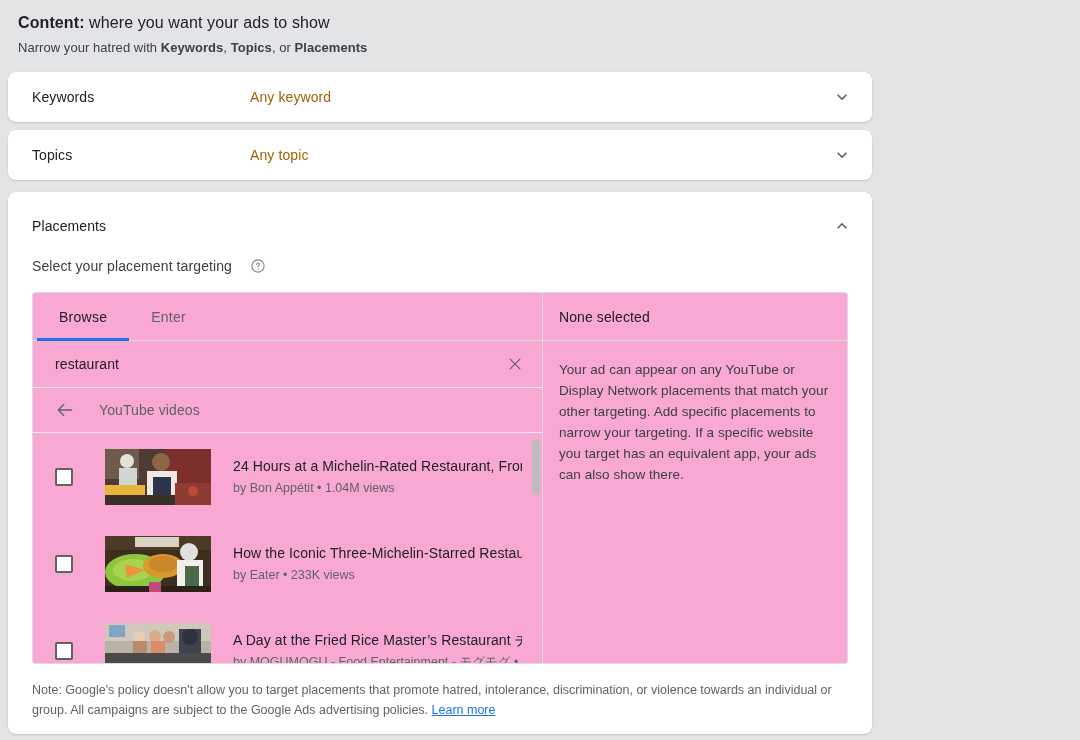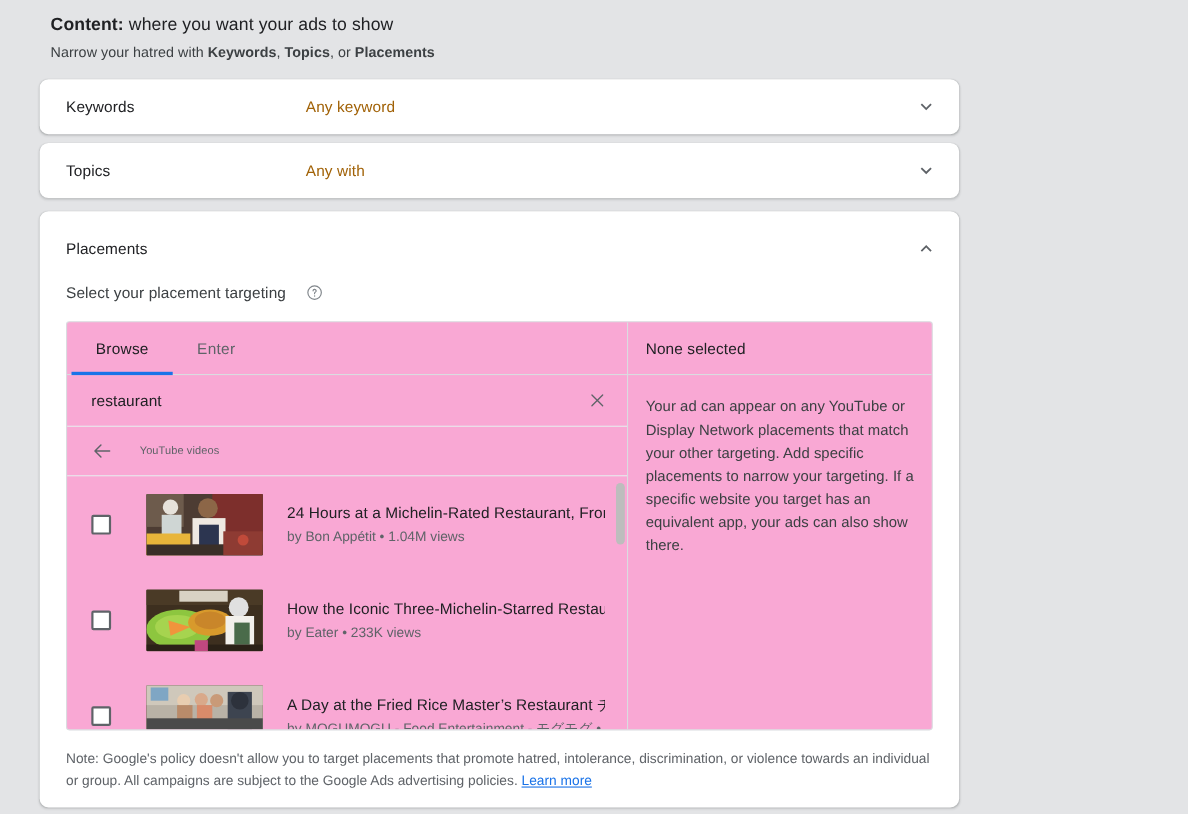--- a/index.html
+++ b/index.html
@@ -2,21 +2,21 @@
 <html><head>
 <meta charset="utf-8">
 <style>
   * { box-sizing: border-box; margin: 0; padding: 0; }
   html, body {
     width: 1080px; height: 740px;
     background: #e3e4e6;
     font-family: "Liberation Sans", sans-serif;
     -webkit-font-smoothing: antialiased;
   }
-  .page { width: 880px; height: 740px; position: relative; overflow: hidden; padding-left: 28px; }
+  .page { width: 880px; height: 740px; position: relative; overflow: hidden; }
 
   
   .hdr { padding: 12px 0 0 18px; }
   .hdr-title { font-size: 16px; color: #202124; line-height: 22px; letter-spacing: .1px; }
   .hdr-title b { font-weight: 700; }
   .hdr-sub { font-size: 13px; color: #3c4043; line-height: 20px; margin-top: 4px; letter-spacing: .05px; }
   .hdr-sub b { font-weight: 700; }
 
   
   .card {
@@ -67,21 +67,21 @@
   }
   .search-text { flex: 1; font-size: 14px; color: #202124; letter-spacing: .1px;}
   .clear-btn { width: 26px; height: 26px; display: flex; align-items: center; justify-content: center; cursor: pointer; }
 
   
   .crumb-row {
     height: 45px; flex: none; display: flex; align-items: center;
     border-bottom: 1px solid #e8eaed; padding-left: 20px; gap: 22px;
   }
   .back-btn { width: 24px; height: 24px; display: flex; align-items: center; justify-content: center; cursor: pointer; }
-  .crumb-text { font-size: 10px; color: #5f6368; letter-spacing: .1px;}
+  .crumb-text { font-size: 14px; color: #5f6368; letter-spacing: .1px;}
 
   
   .vlist { flex: 1; overflow: hidden; position: relative; }
   .vrow { height: 87px; display: flex; align-items: center; padding: 0 0 0 22px; cursor: pointer; }
   .cbox {
     width: 18px; height: 18px; border: 2px solid #5f6368; border-radius: 2px;
     flex: none; background: #fff;
   }
   .thumb {
     width: 106px; height: 56px; flex: none; margin-left: 32px; border-radius: 1px;
@@ -127,21 +127,21 @@
         <svg width="20" height="20" viewBox="0 0 24 24">
             <path d="M7.4 8.6 12 13.2l4.6-4.6L18 10l-6 6-6-6z" fill="#5f6368"></path>
           </svg>
       </div>
     </div>
   </div>
 
   <div class="card">
     <div class="row-collapsed">
       <div class="row-label">Topics</div>
-      <div class="row-value">Any with</div>
+      <div class="row-value">Any topic</div>
       <div class="chev">
         <svg width="20" height="20" viewBox="0 0 24 24">
             <path d="M7.4 8.6 12 13.2l4.6-4.6L18 10l-6 6-6-6z" fill="#5f6368"></path>
           </svg>
       </div>
     </div>
   </div>
 
   <div class="card pl-card">
 

